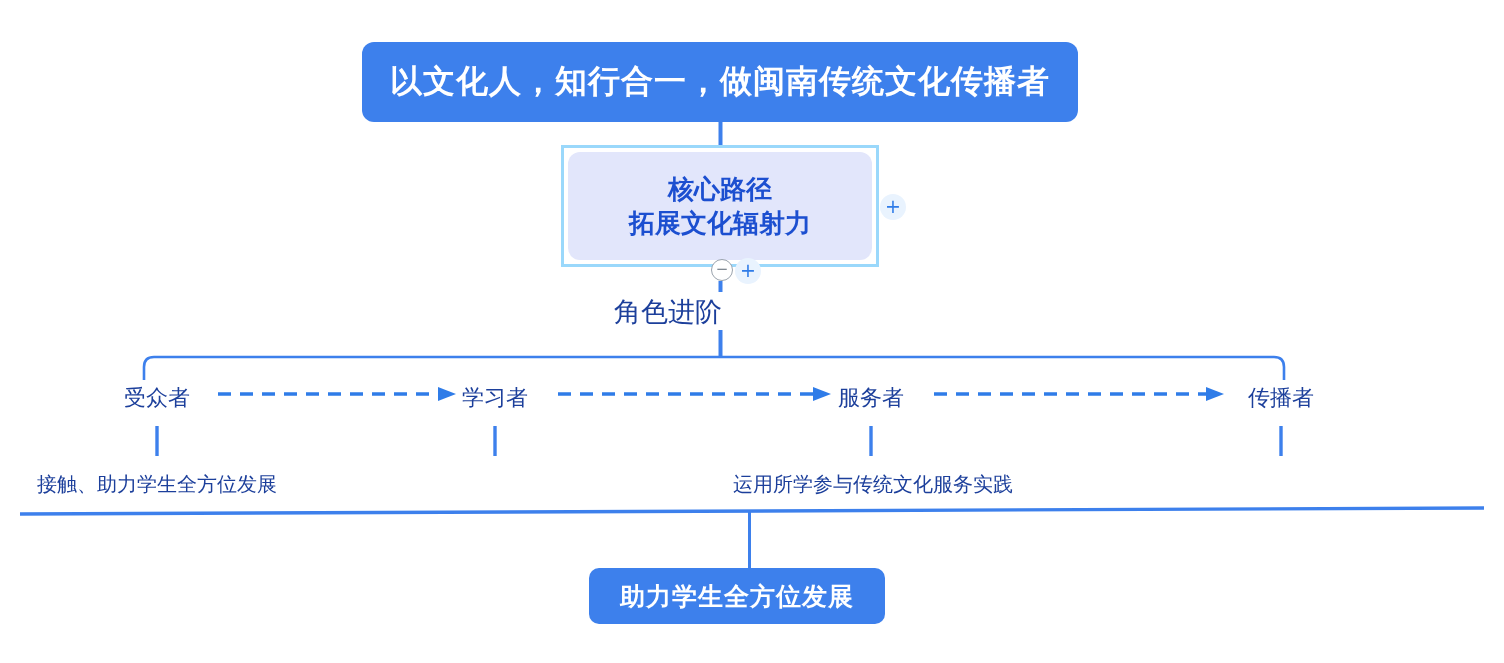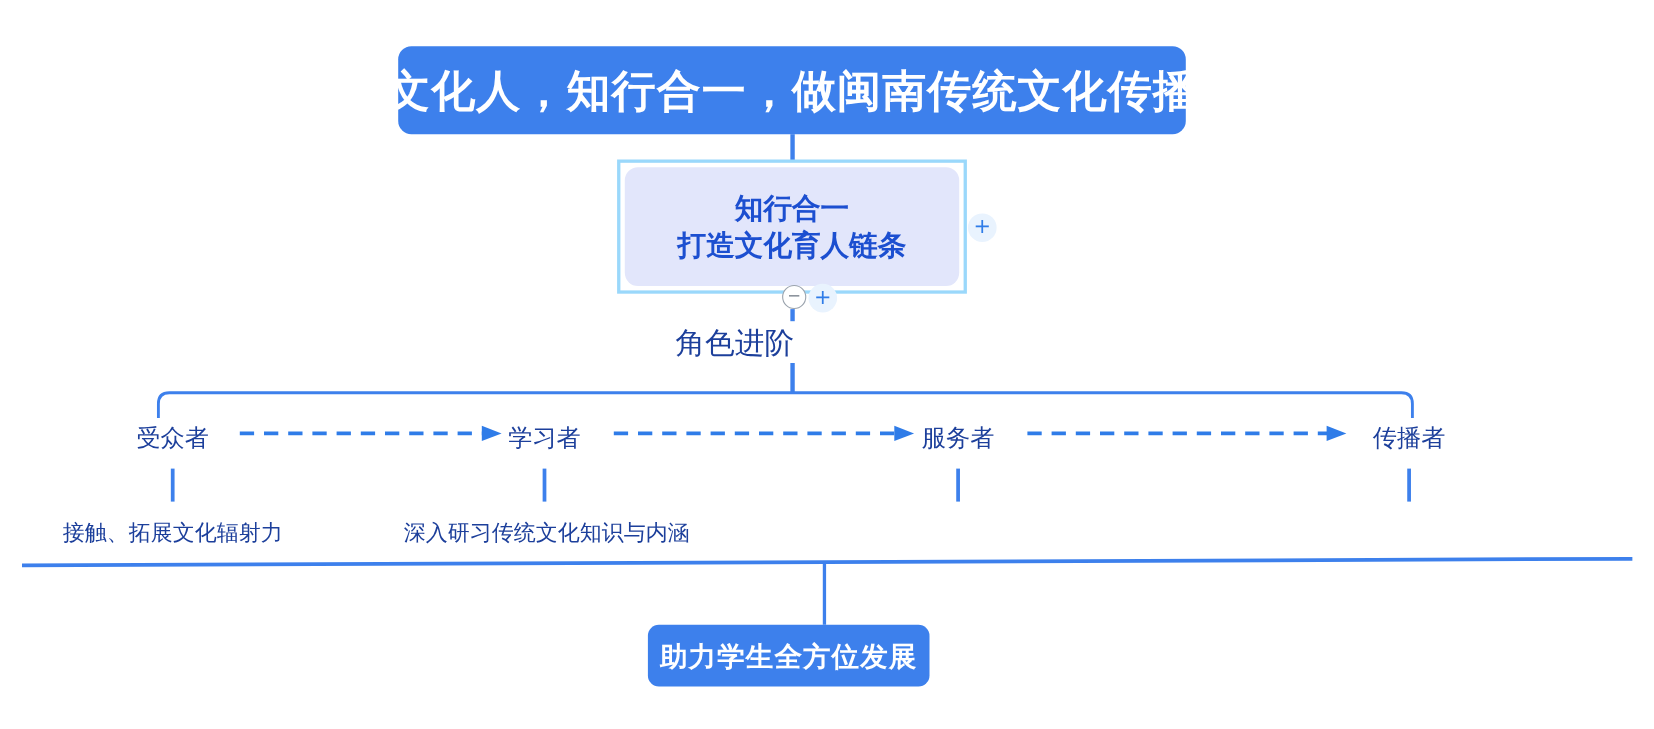--- a/index.html
+++ b/index.html
@@ -38,27 +38,27 @@
     font-weight: bold;
     border-radius: 10px;
     letter-spacing: 1px;
     white-space: nowrap;
   }
   #root-node {
     left: 362px;
     top: 42px;
     width: 716px;
     height: 80px;
-    font-size: 40px;
+    font-size: 32px;
     border-radius: 12px;
   }
   #outcome-node {
     left: 589px;
     top: 568px;
-    width: 256px;
+    width: 296px;
     height: 56px;
     font-size: 25px;
     border-radius: 10px;
     text-align: center;
   }
 
   
   #core-node-wrap {
     position: absolute;
     left: 561px;
@@ -191,36 +191,36 @@
     <line x1="20" y1="514" x2="1484" y2="508" stroke="#3d80ec" stroke-width="3.4"></line>
 
     <line x1="749.5" y1="512" x2="749.5" y2="568" stroke="#3d80ec" stroke-width="3"></line>
   </svg>
 
   <div id="root-node" class="node-box">以文化人，知行合一，做闽南传统文化传播者</div>
 
   <div id="core-node-wrap">
     <div id="core-selection"></div>
     <div id="core-node">
-      <span>知行合一</span>
-      <span>打造文化育人链条</span>
+      <span>核心路径</span>
+      <span>拓展文化辐射力</span>
     </div>
   </div>
 
   <div id="core-plus-right" class="plus-btn">+</div>
 
   <div id="collapse-btn">−</div>
 
   <div id="core-plus-bottom" class="plus-btn">+</div>
 
   <div id="branch-label" class="plain-label">角色进阶</div>
 
   <div class="plain-label role-label" style="left:157px">受众者</div>
   <div class="plain-label role-label" style="left:495px">学习者</div>
   <div class="plain-label role-label" style="left:871px">服务者</div>
   <div class="plain-label role-label" style="left:1281px">传播者</div>
 
-  <div class="plain-label desc-label" style="left:157px">接触、拓展文化辐射力</div>
-  <div class="plain-label desc-label" style="left:497px">深入研习传统文化知识与内涵</div>
+  <div class="plain-label desc-label" style="left:157px">接触、助力学生全方位发展</div>
+  <div class="plain-label desc-label" style="left:873px">运用所学参与传统文化服务实践</div>
 
   <div id="outcome-node" class="node-box">助力学生全方位发展</div>
 
 </div>
 
 </body></html>

